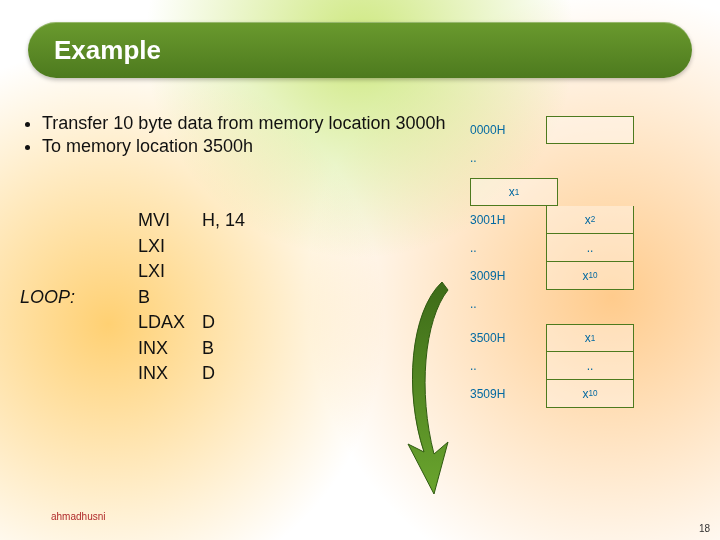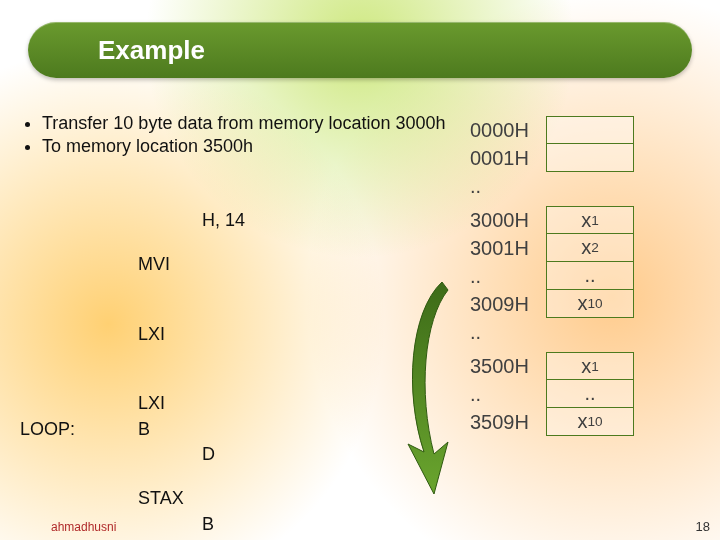--- a/index.html
+++ b/index.html
@@ -23,21 +23,20 @@
     border-radius: 30px;
     display: flex;
     align-items: center;
     padding-left: 26px;
     box-shadow: 0 2px 4px rgba(0,0,0,0.25), inset 0 1px 0 rgba(255,255,255,0.3);
   }
   .title-bar h1 {
     color: #ffffff;
     font-size: 26px;
     font-weight: bold;
-    margin-left: 44px;
   }
   .content {
     position: absolute;
     top: 112px;
     left: 20px;
     right: 20px;
     bottom: 24px;
   }
   .bullets {
     font-size: 18px;
@@ -47,29 +46,29 @@
   .bullets li { margin-left: 22px; list-style: disc; }
   .code-block {
     position: absolute;
     top: 96px;
     left: 0;
     font-size: 18px;
     color: #111;
     line-height: 1.42;
   }
   .code-row { display: flex; }
-  .lbl { width: 118px; }
-  .mn  { width: 64px; margin-top: 44px; }
+  .lbl { width: 118px; font-style: italic; }
+  .mn  { width: 64px; }
   .op  { }
   .mem {
     position: absolute;
     top: 4px;
     left: 450px;
-    font-size: 20px;
-    color: #404040;
+    font-size: 12px;
+    color: #0369a1;
   }
   .mem-row { display: flex; align-items: stretch; height: 28px; }
   .addr { width: 76px; display:flex; align-items:center; }
   .cell {
     width: 88px;
     border: 1px solid #4d7a1e;
     border-top: none;
     display: flex;
     align-items: center;
     justify-content: center;
@@ -82,31 +81,31 @@
   .arrow {
     position: absolute;
     top: 160px;
     left: 370px;
     width: 70px;
     height: 230px;
     pointer-events: none;
   }
   .footer-author {
     position: absolute;
-    bottom: 6px;
+    bottom: 18px;
     left: 6px;
-    font-size: 12px;
+    font-size: 10px;
     color: #b02a2a;
     padding-left: 45px;
   }
   .footer-page {
     position: absolute;
     bottom: 6px;
     right: 10px;
-    font-size: 13px;
+    font-size: 10px;
     color: #333;
   }
 </style>
 </head>
 <body>
 
 <div class="title-bar">
   <h1>Example</h1>
 </div>
 
@@ -130,21 +129,21 @@
     <div class="code-row">
         <span class="lbl"></span>
         <span class="mn">LXI</span>
       </div>
     <div class="code-row">
         <span class="lbl">LOOP:</span>
         <span class="op">B</span>
       </div>
     <div class="code-row">
         <span class="lbl"></span>
-        <span class="mn">STAX</span>
+        <span class="mn">LDAX</span>
         <span class="op">D</span>
       </div>
     <div class="code-row">
         <span class="lbl"></span>
         <span class="mn">INX</span>
         <span class="op">B</span>
       </div>
     <div class="code-row">
         <span class="lbl"></span>
         <span class="mn">INX</span>
@@ -165,30 +164,25 @@
     </defs>
     <path d="M52 10 C 20 40 14 120 34 180 L18 172 L44 222 L58 170 L44 182 C 28 120 34 48 58 18 Z" fill="url(#g)" stroke="#2f5a10" stroke-width="1"></path>
   </svg>
 
   <div class="mem" id="memory-map">
       <div class="mem-row">
         <div class="addr">0000H</div>
         <div class="cell" style="border-top: 1px solid rgb(77, 122, 30);"></div>
       </div>
       <div class="mem-row">
-        <div class="addr">0001H</div>
-        <div class="cell"></div>
-      </div>
-      <div class="mem-row">
         <div class="addr">..</div>
         <div class="no-cell"></div>
       </div>
       <div class="gap"></div>
       <div class="mem-row">
-        <div class="addr">3000H</div>
         <div class="cell" style="border-top: 1px solid rgb(77, 122, 30);">x<sub>1</sub></div>
       </div>
       <div class="mem-row">
         <div class="addr">3001H</div>
         <div class="cell">x<sub>2</sub></div>
       </div>
       <div class="mem-row">
         <div class="addr">..</div>
         <div class="cell">..</div>
       </div>

